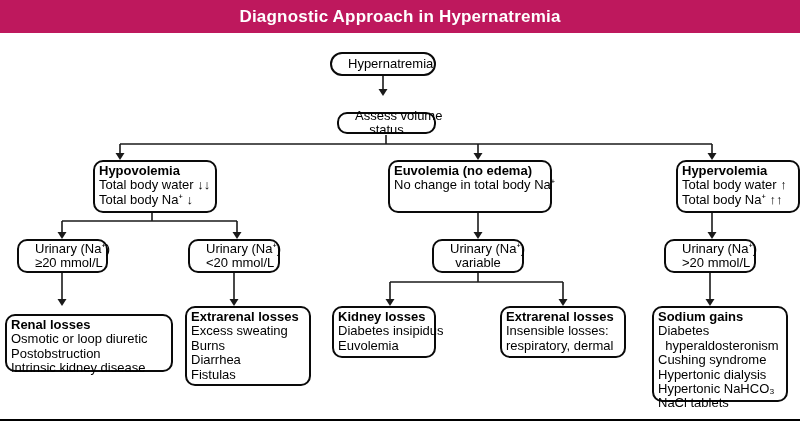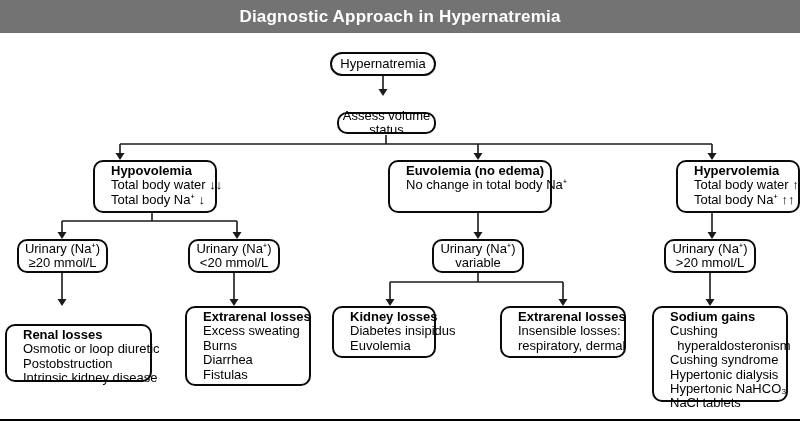--- a/index.html
+++ b/index.html
@@ -1,26 +1,26 @@
 <!DOCTYPE html>
 <html><head>
 <meta charset="utf-8">
 <style>
   html,body{margin:0;padding:0;background:#fff;}
   #stage{position:relative;width:800px;height:422px;background:#fff;overflow:hidden;
          font-family:"Liberation Sans",sans-serif;color:#000;}
-  .titlebar{position:absolute;left:0;top:0;width:800px;height:33px;background:#737373;
+  .titlebar{position:absolute;left:0;top:0;width:800px;height:33px;background:#be185d;
             display:flex;align-items:center;justify-content:center;}
   .titlebar span{color:#fff;font-weight:bold;font-size:17px;letter-spacing:.2px;}
   .bottom-rule{position:absolute;left:0;top:419px;width:800px;height:2px;background:#000;}
   svg.wires{position:absolute;left:0;top:0;pointer-events:none;}
   .box{position:absolute;background:#fff;border:2px solid #0a0a0a;border-radius:10px;
-       font-size:13px;line-height:14.4px;padding:2px 16px;box-sizing:border-box;}
-  .box.center{display:flex;flex-direction:column;align-items:center;justify-content:center;
-              text-align:center;padding:1px 4px;}
+       font-size:13px;line-height:14.4px;padding:2px 4px;box-sizing:border-box;}
+  .box.center{display:flex;flex-direction:column;justify-content:center;
+              text-align:center;padding:1px 16px;}
   .box.pill{border-radius:12px;}
   .bt{font-weight:bold;white-space:pre;}
   .bl{white-space:pre;}
 </style>
 </head>
 <body>
 
 <div id="stage">
 
   <div class="titlebar">
@@ -121,21 +121,21 @@
   <div class="box center" style="left:432px;top:239px;width:92px;height:34px">
     <div class="bl">Urinary (Na⁺)</div>
     <div class="bl">variable</div>
   </div>
 
   <div class="box center" style="left:664px;top:239px;width:92px;height:34px">
     <div class="bl">Urinary (Na⁺)</div>
     <div class="bl">&gt;20 mmol/L</div>
   </div>
 
-  <div class="box" style="left:5px;top:324px;width:147px;height:58px">
+  <div class="box" style="left:5px;top:314px;width:168px;height:58px">
     <div class="bt">Renal losses</div>
     <div class="bl">Osmotic or loop diuretic</div>
     <div class="bl">Postobstruction</div>
     <div class="bl">Intrinsic kidney disease</div>
   </div>
 
   <div class="box" style="left:185px;top:306px;width:126px;height:80px">
     <div class="bt">Extrarenal losses</div>
     <div class="bl">Excess sweating</div>
     <div class="bl">Burns</div>
@@ -150,21 +150,21 @@
   </div>
 
   <div class="box" style="left:500px;top:306px;width:126px;height:52px">
     <div class="bt">Extrarenal losses</div>
     <div class="bl">Insensible losses:</div>
     <div class="bl">respiratory, dermal</div>
   </div>
 
   <div class="box" style="left:652px;top:306px;width:136px;height:96px">
     <div class="bt">Sodium gains</div>
-    <div class="bl">Cushing</div>
+    <div class="bl">Diabetes</div>
     <div class="bl">  hyperaldosteronism</div>
     <div class="bl">Cushing syndrome</div>
     <div class="bl">Hypertonic dialysis</div>
     <div class="bl">Hypertonic NaHCO₃</div>
     <div class="bl">NaCl tablets</div>
   </div>
 
   <div class="bottom-rule"></div>
 </div>
 

